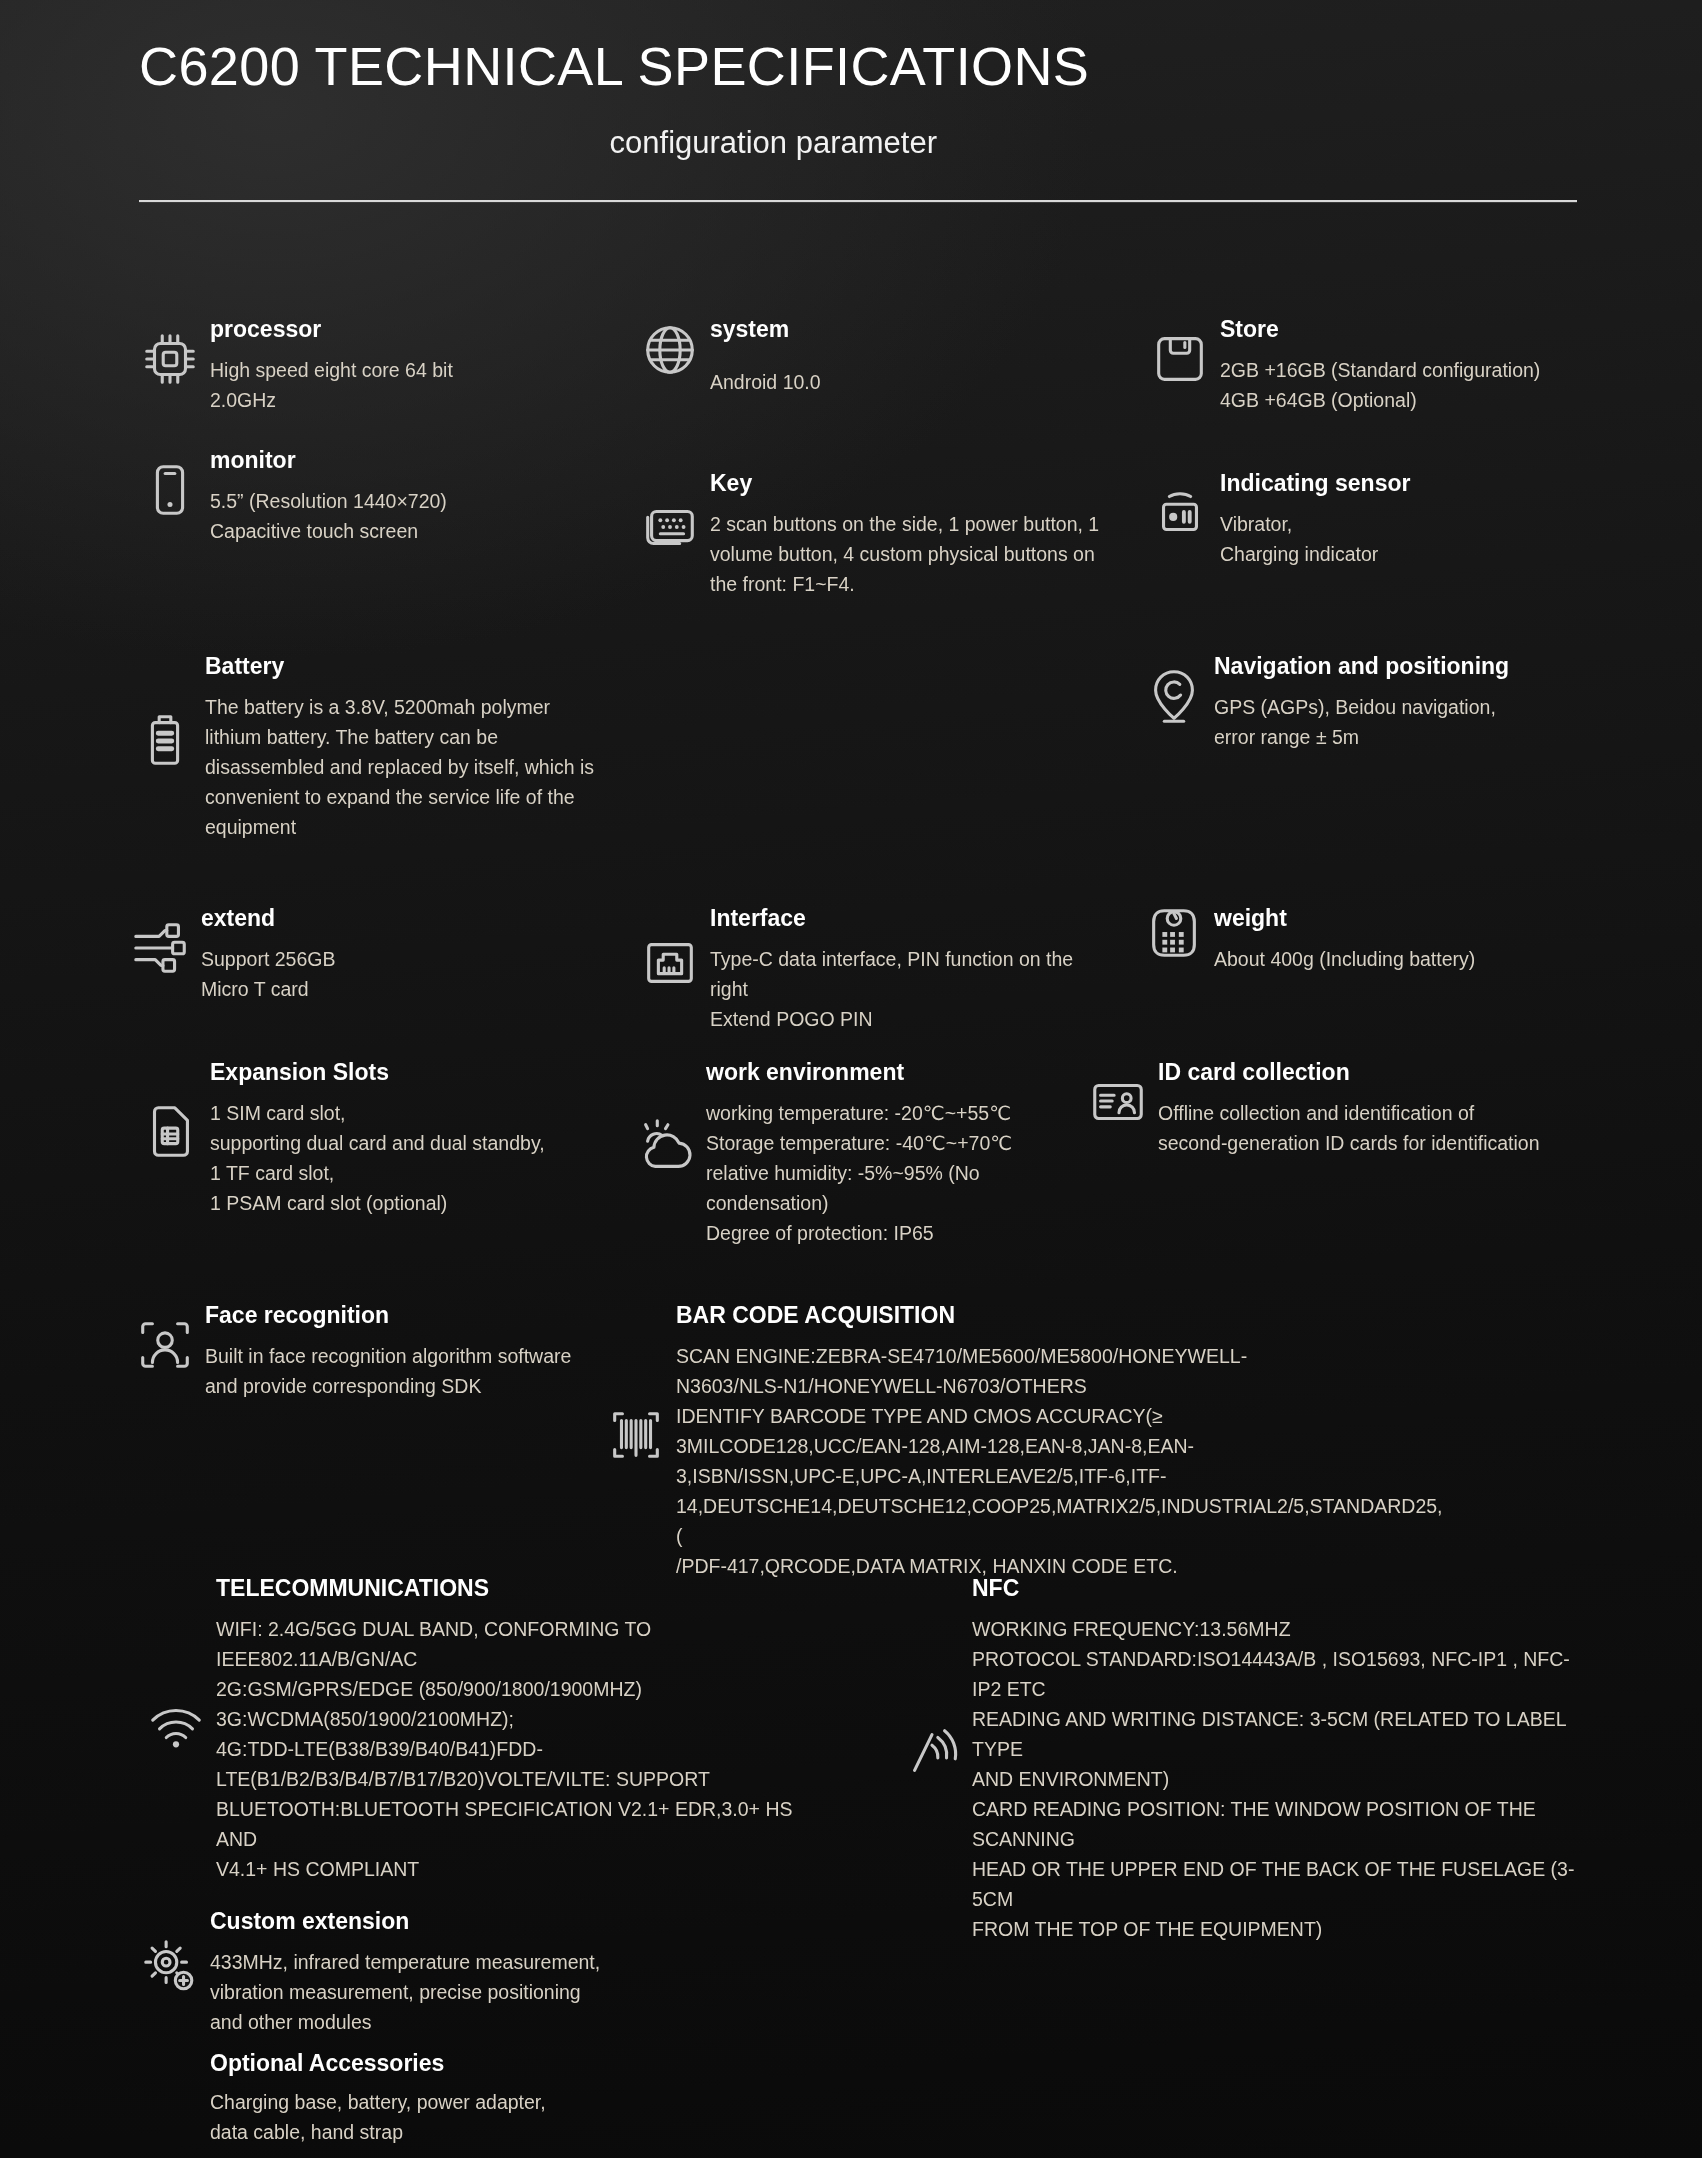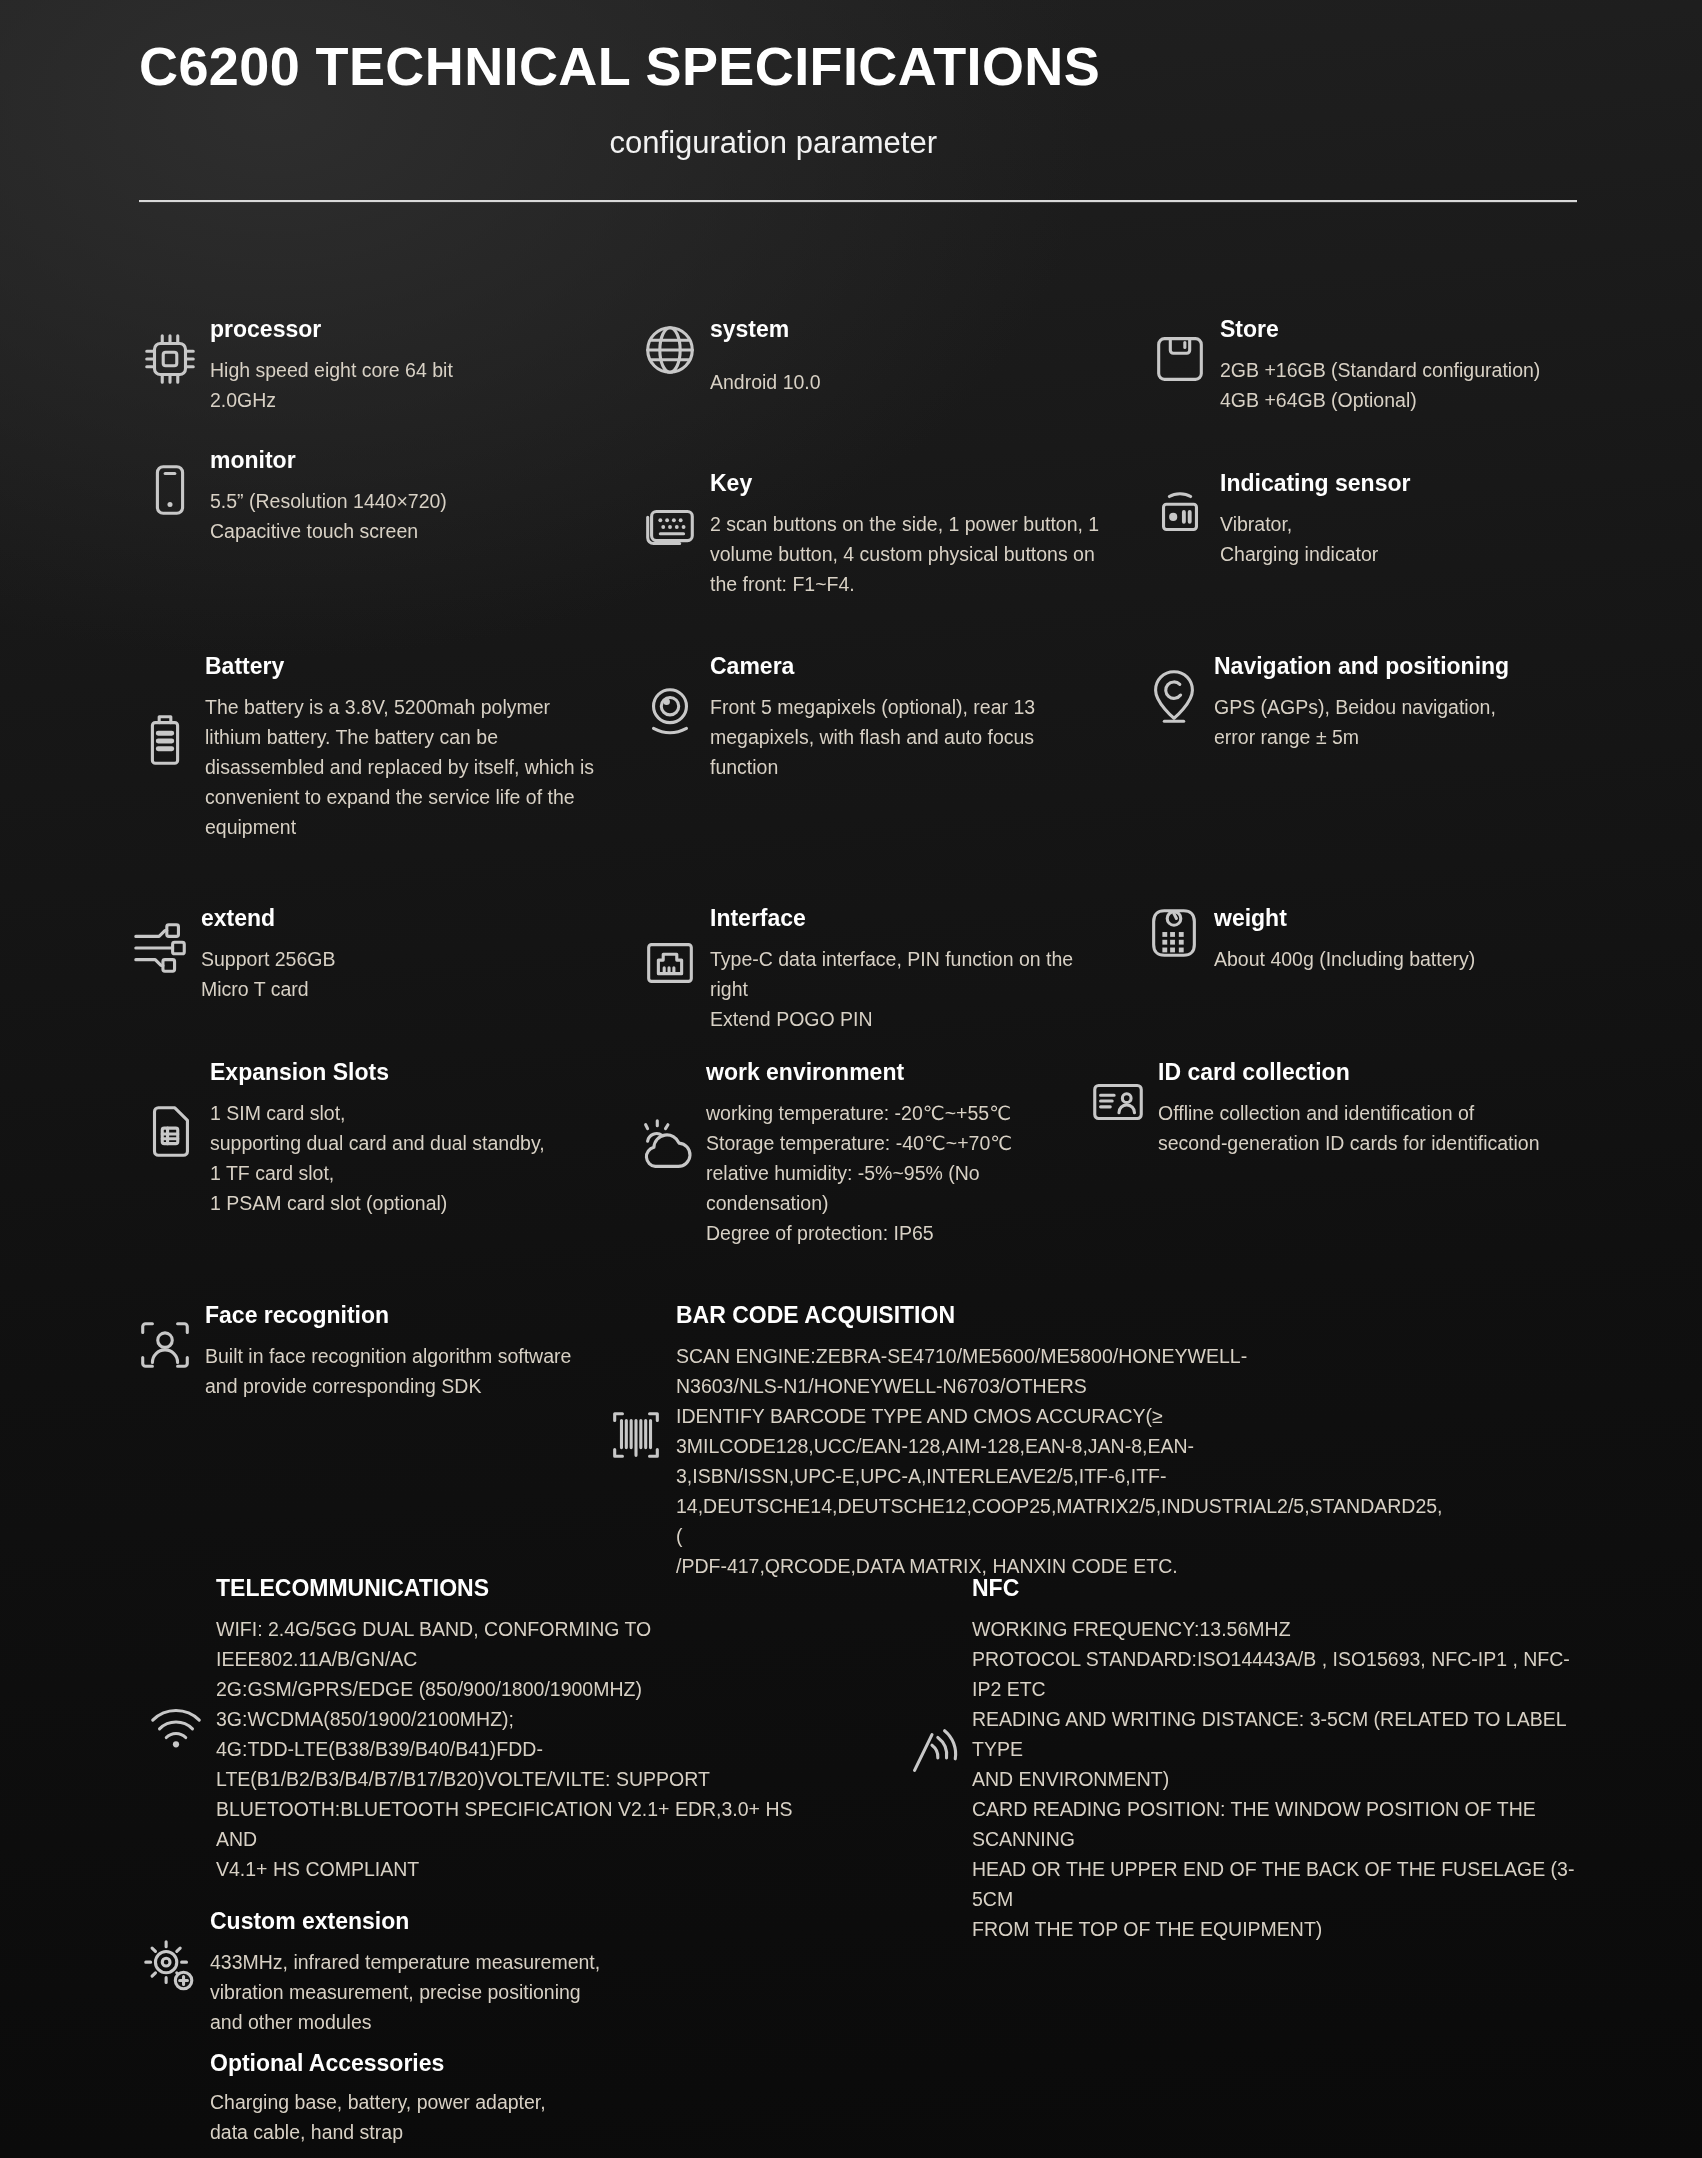--- a/index.html
+++ b/index.html
@@ -6,21 +6,21 @@
   .page{
     position:relative;width:1702px;height:2158px;overflow:hidden;
     font-family:"Liberation Sans","DejaVu Sans",sans-serif;
     background:
       radial-gradient(1330px 887px at 16% 5%, #2e2e2e 0%, rgba(30,30,30,0) 62%),
       linear-gradient(175deg,#202020 0%,#171717 30%,#101010 60%,#0a0a0a 100%);
     color:#d8d1c5;
   }
   .title{
     position:absolute;left:139px;top:35px;width:1330px;
-    font-size:54px;line-height:62px;font-weight:700;color:#ffffff;letter-spacing:0.4px;
+    font-size:54px;line-height:62px;font-weight:400;color:#ffffff;letter-spacing:0.4px;
   }
   .subtitle{
     position:absolute;left:139px;top:123px;width:798px;
     font-size:31px;line-height:39px;font-weight:400;color:#f2f2f2;text-align:right;
   }
   .divider{
     position:absolute;left:139px;top:200px;width:1438px;height:1.8px;
     background:#d9d9d9;border-bottom:0.9px solid #3a3a3a;
   }
   .cell{position:absolute;display:flex;align-items:center;}
@@ -158,36 +158,20 @@
     <div class="txt">
         <h3>Battery</h3>
       <div class="body">The battery is a 3.8V, 5200mah polymer
 lithium battery. The battery can be
 disassembled and replaced by itself, which is
 convenient to expand the service life of the
 equipment</div>
       </div>
   </div>
 
-  <div class="cell" style="left:638px;top:654px;width:550px">
-    <div class="icon">
-      <svg viewBox="0 0 64 64">
-          <circle cx="32" cy="27" r="17"></circle>
-          <circle cx="32" cy="27" r="9"></circle>
-          <circle cx="28.5" cy="22.5" r="3.4" fill="#c8c8c8" stroke="none"></circle>
-          <path d="M15 50q17 9 34 0"></path>
-        </svg>
-    </div>
-    <div class="txt">
-        <h3>Camera</h3>
-      <div class="body">Front 5 megapixels (optional), rear 13
-megapixels, with flash and auto focus
-function</div>
-      </div>
-  </div>
 
   <div class="cell" style="left:1142px;top:654px;width:559px">
     <div class="icon">
       <svg viewBox="0 0 64 64">
           <path d="M32 7c-11 0-19 8.5-19 19 0 13 19 29 19 29s19-16 19-29c0-10.5-8-19-19-19z"></path>
           <path d="M38 20a8.5 8.5 0 1 0 .8 11"></path>
           <path d="M22 58h20"></path>
         </svg>
     </div>
     <div class="txt">

